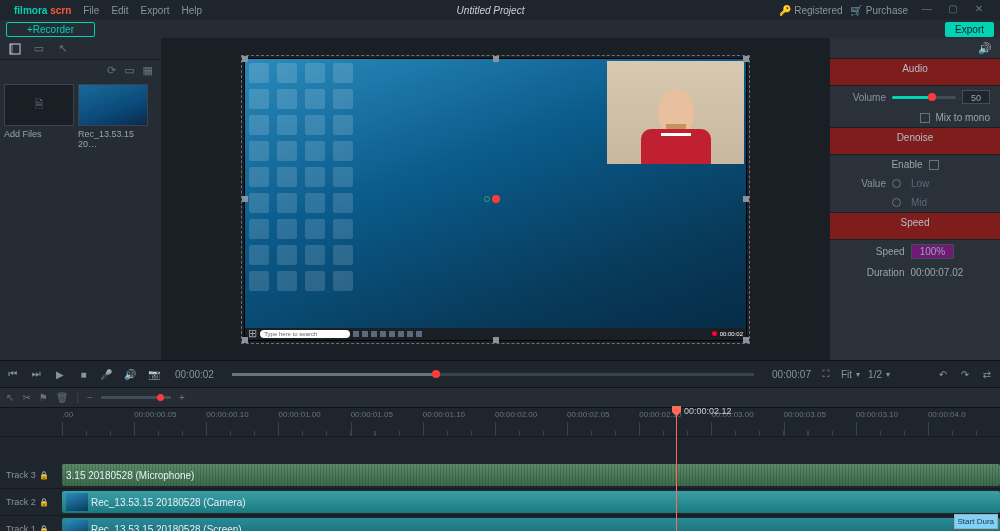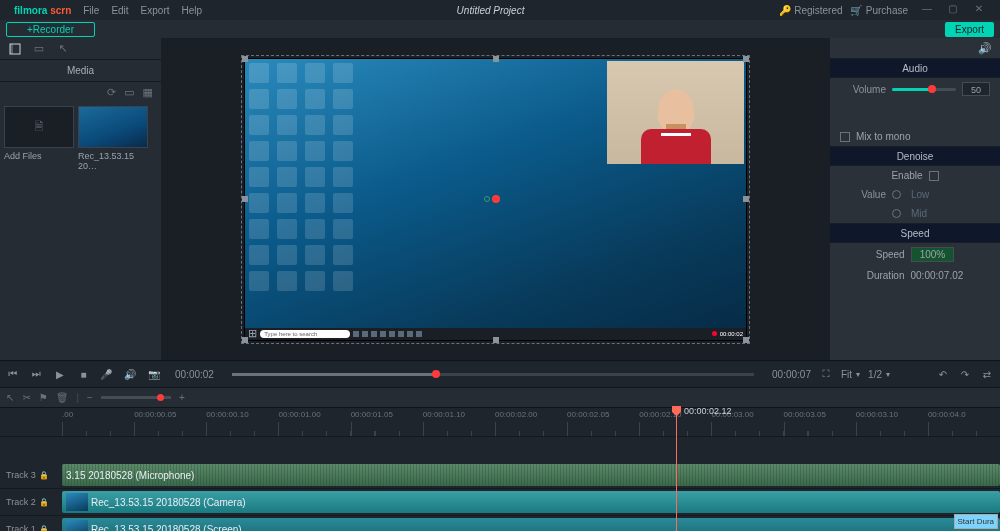--- a/index.html
+++ b/index.html
@@ -53,31 +53,31 @@
 .desk-icons i { width:20px; height:20px; background:rgba(255,255,255,.15); border-radius:2px; }
 .taskbar { position:absolute; bottom:0; left:0; right:0; height:12px; background:#1a1f25; display:flex; align-items:center; gap:3px; padding:0 3px; }
 .taskbar .search { width:90px; height:8px; background:#fff; border-radius:4px; font-size:6px; color:#666; line-height:8px; padding-left:4px; }
 .taskbar .tbi { width:6px; height:6px; background:#5a6a7a; }
 .taskbar .spacer { flex:1; }
 .taskbar .rectime { font-size:6px; color:#fff; }
 .taskbar .recdot { width:5px; height:5px; background:#f03; border-radius:50%; }
 
 .rightpanel { width:170px; background:#2a3139; display:flex; flex-direction:column; }
 .volrow { height:20px; display:flex; justify-content:flex-end; align-items:center; padding:0 8px; color:#8a939c; }
-.section-head { height:20px; text-align:center; line-height:20px; font-size:10px; color:#b5bdc6; border-top:1px solid #1a1f25; border-bottom:1px solid #1a1f25; background:#0f172a; }
+.section-head { height:28px; text-align:center; line-height:20px; font-size:10px; color:#b5bdc6; border-top:1px solid #1a1f25; border-bottom:1px solid #1a1f25; background:#7f1d1d; }
 .prop { display:flex; align-items:center; padding:4px 10px; font-size:10px; gap:6px; }
 .prop .lab { width:46px; text-align:right; color:#8a939c; }
 .slider { flex:1; height:3px; background:#444c55; position:relative; border-radius:2px; }
 .slider::before { content:""; position:absolute; left:0; top:0; bottom:0; width:62%; background:#00d4b5; border-radius:2px; }
 .slider .knob { position:absolute; left:62%; top:-3px; width:8px; height:8px; margin-left:-4px; background:#ff3a3a; border-radius:50%; }
 .valbox { width:28px; height:14px; background:#1e252c; text-align:center; line-height:14px; font-size:9px; border:1px solid #444c55; }
 .chk { width:10px; height:10px; border:1px solid #6a737c; }
 .radio { width:9px; height:9px; border:1px solid #6a737c; border-radius:50%; margin-right:4px; }
 .speedbox { display:flex; align-items:center; gap:6px; padding:4px 10px; font-size:10px; }
-.speedval { background:#14532d; padding:1px 8px; border:1px solid #444c55; }
+.speedval { background:#701a75; padding:1px 8px; border:1px solid #444c55; }
 
 
 .transport { height:28px; background:#1e252c; display:flex; align-items:center; padding:0 6px; gap:8px; font-size:10px; color:#8a939c; border-top:1px solid #0f1418; border-bottom:1px solid #0f1418; }
 .transport .btn { width:14px; height:14px; display:flex; align-items:center; justify-content:center; cursor:pointer; }
 .transport .tc { font-size:10px; }
 .transport .scrub { flex:1; height:3px; background:#3a434d; position:relative; margin:0 10px; }
 .transport .scrub::before { content:""; position:absolute; left:0; top:0; bottom:0; width:39%; background:#6a737c; }
 .transport .scrub .dot { position:absolute; left:39%; top:-3px; width:8px; height:8px; margin-left:-4px; background:#ff3a3a; border-radius:50%; }
 .fitbox { display:flex; align-items:center; gap:4px; }
 
@@ -146,21 +146,20 @@
     <div class="panel-tabs">
       <span class="active">
           <svg width="12" height="12" viewBox="0 0 12 12">
             <rect x="1" y="1" width="10" height="10" fill="none" stroke="currentColor"></rect>
             <rect x="1" y="1" width="3" height="10" fill="currentColor" opacity=".3"></rect>
           </svg>
         </span>
       <span>▭</span>
       <span>↖</span>
     </div>
-    <div class="media-header">Media</div>
     <div class="media-toolbar">
       <span>⟳</span>
       <span>▭</span>
       <span>▦</span>
     </div>
     <div class="media-items">
       <div class="media-cell">
         <div class="media-thumb">
             <span>🗎</span>
           </div>
@@ -250,21 +249,21 @@
         <span>🔊</span>
       </div>
     <div class="section-head">Audio</div>
     <div class="prop">
       <span class="lab">Volume</span>
       <div class="slider">
           <div class="knob"></div>
         </div>
       <div class="valbox">50</div>
     </div>
-    <div class="prop" style="justify-content:flex-start;margin-top:27px;">
+    <div class="prop" style="justify-content:flex-end;">
       <span class="chk"></span>
       <span>Mix to mono</span>
     </div>
     <div class="section-head">Denoise</div>
     <div class="prop" style="justify-content:center;">
       <span>Enable</span>
       <span class="chk"></span>
     </div>
     <div class="prop">
         <span class="lab">Value</span>

